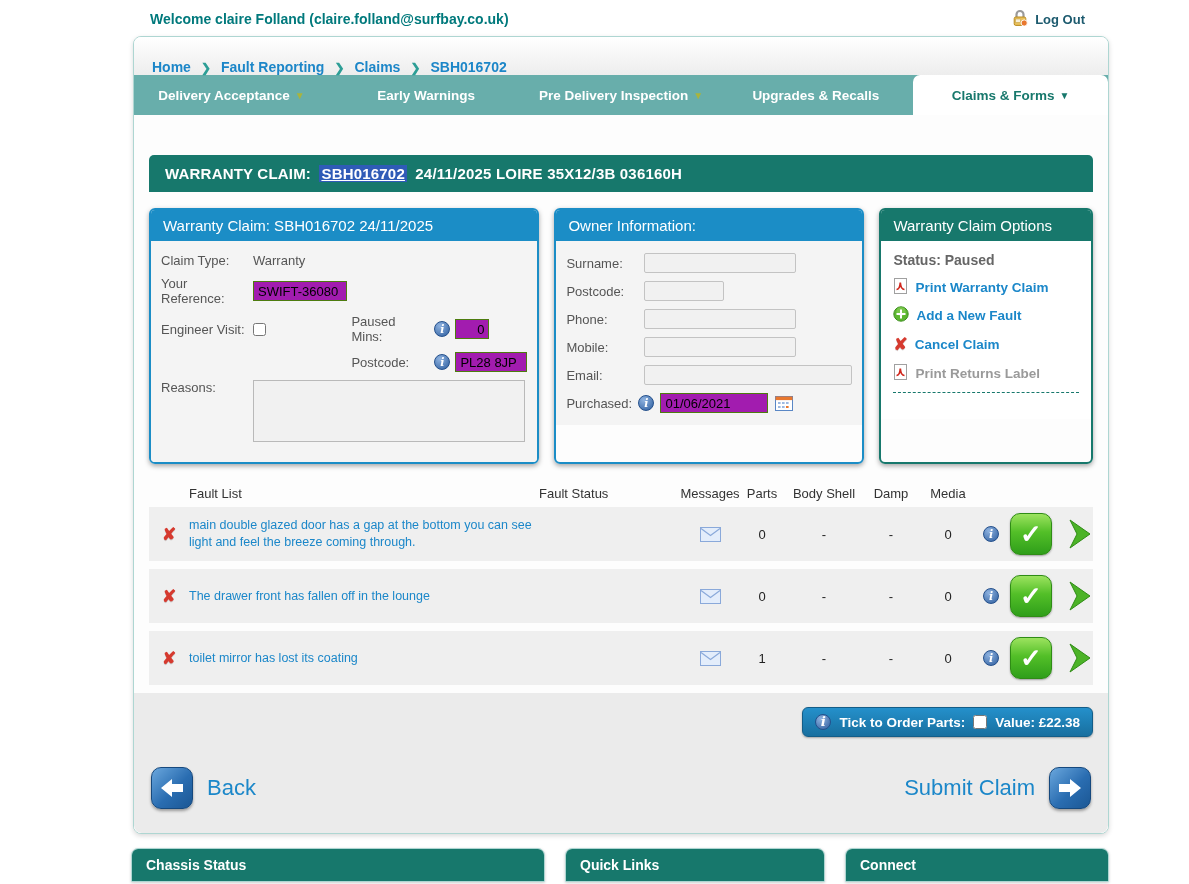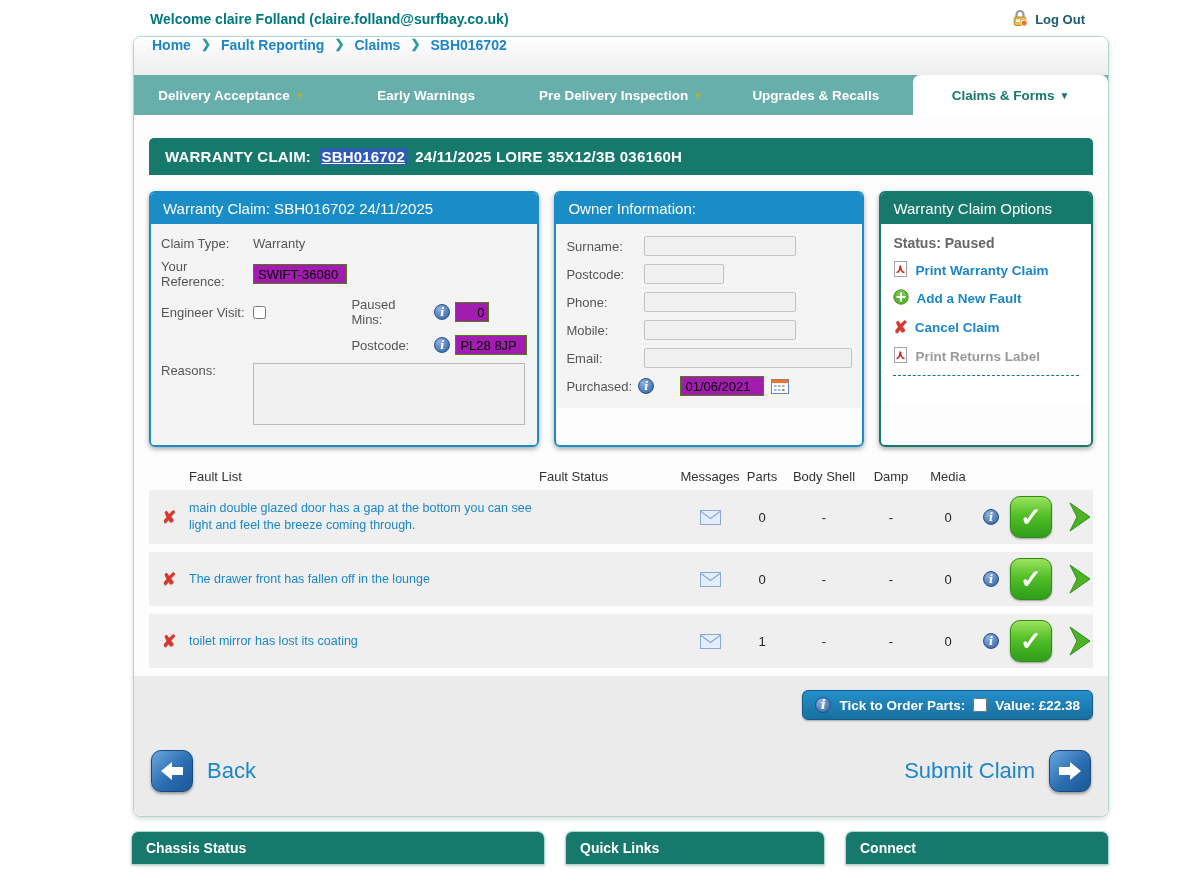--- a/index.html
+++ b/index.html
@@ -11,33 +11,33 @@
   }
   
   .topbar { display: flex; justify-content: space-between; align-items: center;
     padding: 8px 104px 6px 150px; height: 36px; }
   .welcome { color: #00797c; font-weight: bold; font-size: 14px; }
   .logout { display: flex; align-items: center; gap: 6px; color: #1c5a6e;
     font-weight: bold; font-size: 13px; cursor: pointer; }
   
   .container { margin-left: 133px; width: 976px; border: 1px solid #aed6d2;
     border-radius: 8px; background: #fff; box-shadow: 0 2px 5px rgba(0,0,0,.15); overflow: hidden; }
-  .breadcrumb { display: flex; align-items: flex-start; gap: 10px; height: 38px;
+  .breadcrumb { display: flex; align-items: flex-end; gap: 10px; height: 38px;
     padding: 0 18px; background: linear-gradient(#ffffff, #ededed);
     font-weight: bold; font-size: 14px; }
   .crumb { color: #1c86c8; cursor: pointer; }
   .crumb-sep { color: #2d9e96; font-size: 12px; font-weight: bold; }
   .tabbar { display: flex; height: 40px; background: #68aeab; }
   .tab { flex: 1; display: flex; align-items: center; justify-content: center; gap: 5px;
     color: #fff; font-weight: bold; font-size: 13.5px; cursor: pointer; }
   .tab .caret { color: #a9b43d; font-size: 10px; }
   .tab.active { background: #fff; color: #17786c; border-radius: 7px 7px 0 0; }
   .tab.active .caret { color: #17786c; }
   
-  .content { padding: 23px 15px 0; background: #fdfdfd; }
+  .content { padding: 40px 15px 0; background: #fdfdfd; }
   .claim-bar { background: #17786c; color: #fff; font-weight: bold; font-size: 15px;
     padding: 10px 16px; border-radius: 5px 5px 0 0; letter-spacing: .2px; }
   .claim-no { background: #2f5bb7; padding: 0 2px; margin: 0 4px; text-decoration: underline; }
   .steps { display: flex; align-items: center; margin-top: 3px; height: 37px;
     background: #68aeab; border-radius: 0 0 6px 6px; }
   .step-labels { display: flex; gap: 42px; margin-left: 200px; }
   .step { color: #fff; font-weight: bold; font-size: 13px; letter-spacing: .5px; cursor: pointer; }
   .summary-chevron { margin-left: 22px; display: block; }
   
   .panels { display: flex; gap: 15px; margin-top: 16px; }
@@ -53,21 +53,21 @@
   .p-options { width: 215px; }
   .p-options .panel-body { background: #fff; min-height: 178px; padding: 8px 12px; }
   .frow { display: flex; align-items: center; margin-bottom: 8px; }
   .flabel { width: 92px; color: #555; font-size: 13px; flex: none; }
   .fvalue { color: #555; font-size: 13px; }
   .txt-input { background: #a21caf; border: 1px solid #4d7c0f; font-size: 13px;
     height: 20px; padding: 1px 4px; font-family: "Liberation Sans", sans-serif; }
   .w-ref { width: 94px; }
   .w-travel { width: 34px; text-align: right; }
   .w-pc { width: 72px; }
-  .w-date { width: 84px; margin-left: 20px; }
+  .w-date { width: 108px; }
   .sub-group { display: flex; align-items: center; gap: 5px; margin-left: auto; width: 176px; }
   .sub-label { color: #555; font-size: 13px; width: 78px; flex: none; }
   .reasons-row { align-items: flex-start; }
   .reasons-box { width: 272px; height: 62px; background: #f1f1f1; border: 1px solid #b9b9b9;
     resize: none; font-family: "Liberation Sans", sans-serif; }
   .o-label { width: 78px; }
   .dis-input { background: #f1f1f1; border: 1px solid #c3c3c3; border-radius: 2px; height: 20px; }
   .w-sm { width: 80px; } .w-md { width: 152px; } .w-lg { width: 222px; }
   .status-line { color: #666; font-weight: bold; font-size: 14px; margin: 3px 0 10px; }
   .opt-link { display: flex; align-items: center; gap: 7px; margin-bottom: 9px;

